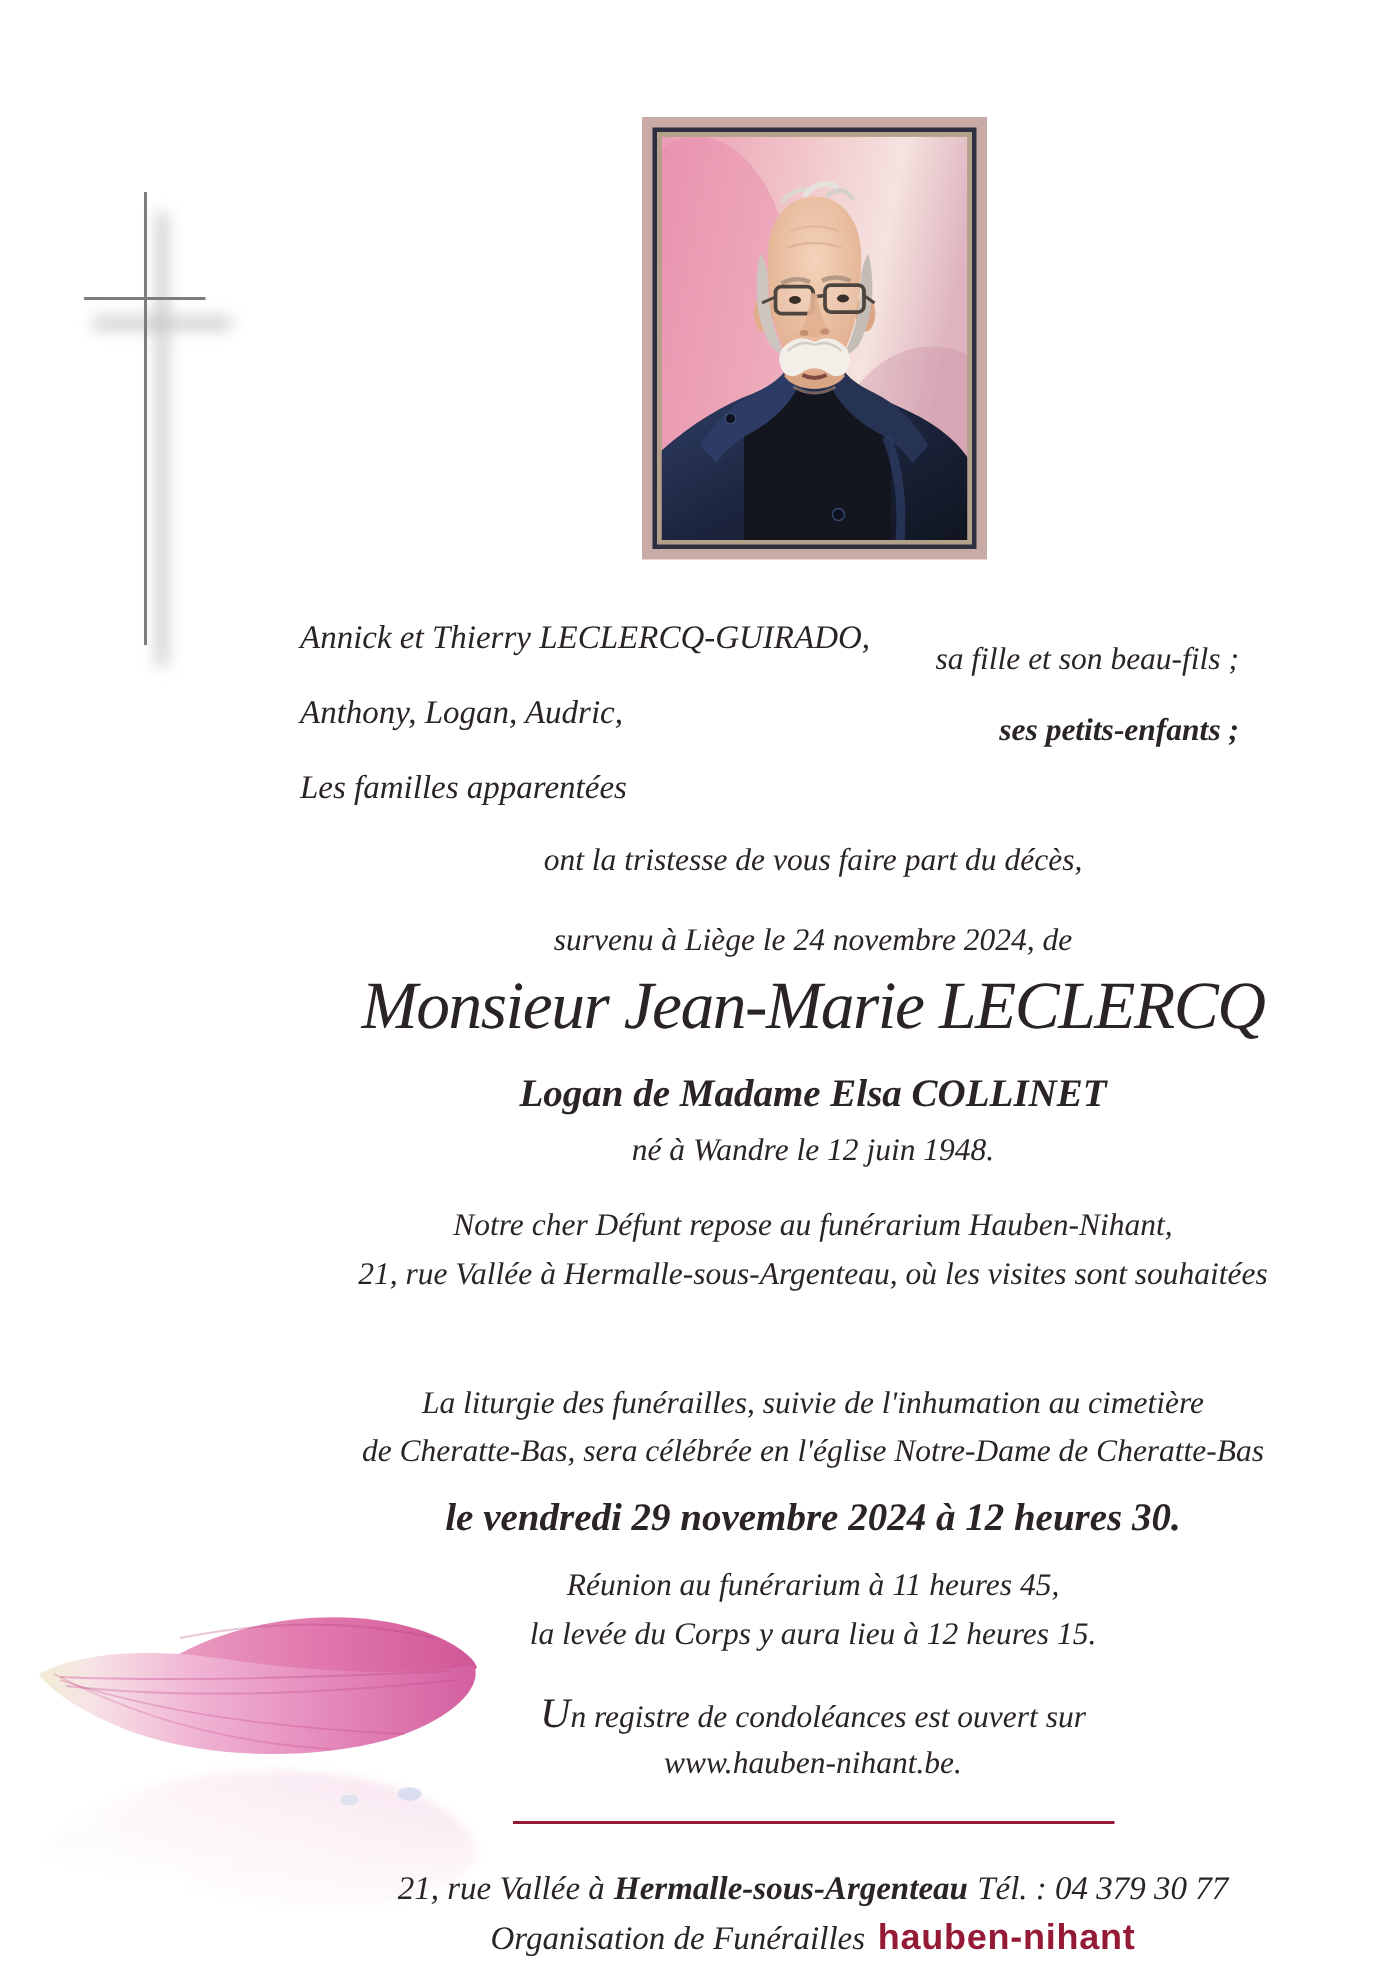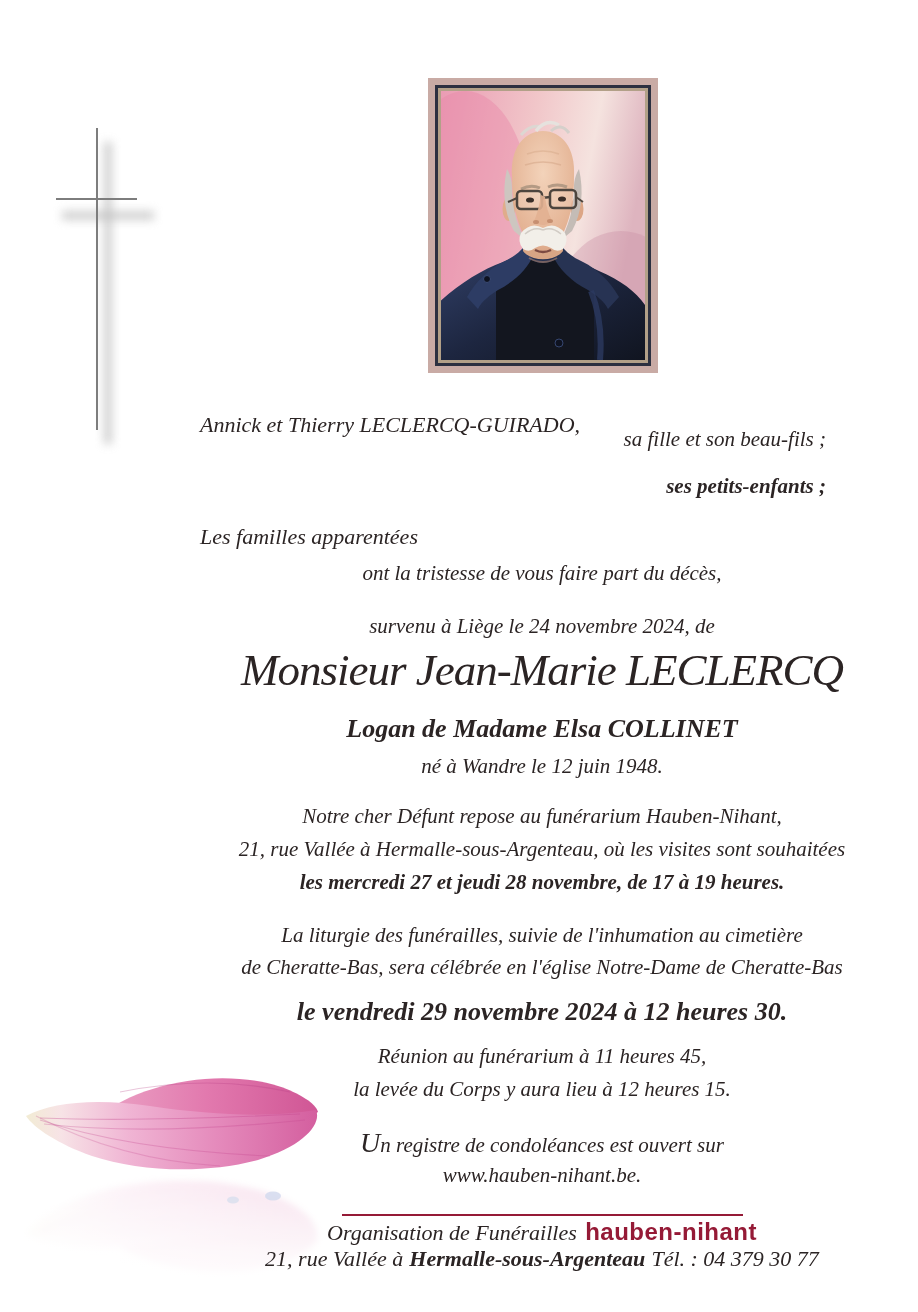--- a/index.html
+++ b/index.html
@@ -135,33 +135,33 @@
 
         <path d="M 88 167 Q 102 175 116 167" stroke="#c89272" stroke-width="2" fill="none" opacity="0.5"></path>
       </svg>
     </div>
         </div>
       </div>
   </div>
 
   <div class="fam-left" style="top:412px;">Annick et Thierry LECLERCQ-GUIRADO,</div>
   <div class="fam-right" style="top:416px;margin-top:11px;">sa fille et son beau-fils ;</div>
+  <div class="fam-left" style="top:462px;">Anthony, Logan, Audric,</div>
   <div class="fam-right" style="top:474px;font-weight:bold;">ses petits-enfants ;</div>
-  <div class="fam-left" style="top:512px;margin-top:12px;">Les familles apparentées</div>
+  <div class="fam-left" style="top:512px;">Les familles apparentées</div>
 
   <div class="line body-txt" style="top:561px;">ont la tristesse de vous faire part du décès,</div>
   <div class="line body-txt" style="top:594px;margin-top:20px;">survenu à Liège le 24 novembre 2024, de</div>
 
   <div class="line title" style="top:644px;">Monsieur Jean-Marie LECLERCQ</div>
   <div class="line subtitle" style="top:714px;">Logan de Madame Elsa COLLINET</div>
   <div class="line body-txt" style="top:754px;">né à Wandre le 12 juin 1948.</div>
 
   <div class="line body-txt" style="top:804px;">Notre cher Défunt repose au funérarium Hauben-Nihant,</div>
   <div class="line body-txt" style="top:837px;">21, rue Vallée à Hermalle-sous-Argenteau, où les visites sont souhaitées</div>
-  <div class="line body-txt bold" style="top:870px;">les mercredi 27 et jeudi 28 novembre, de 17 à 19 heures.</div>
 
   <div class="line body-txt" style="top:923px;">La liturgie des funérailles, suivie de l'inhumation au cimetière</div>
   <div class="line body-txt" style="top:955px;">de Cheratte-Bas, sera célébrée en l'église Notre-Dame de Cheratte-Bas</div>
   <div class="line big-bold" style="top:997px;">le vendredi 29 novembre 2024 à 12 heures 30.</div>
 
   <div class="line body-txt" style="top:1044px;">Réunion au funérarium à 11 heures 45,</div>
   <div class="line body-txt" style="top:1077px;">la levée du Corps y aura lieu à 12 heures 15.</div>
 
   <div class="line register-rest" style="top:1163px;">www.hauben-nihant.be.</div>
   <div class="line" style="top:1127px;">
@@ -203,20 +203,20 @@
       </defs>
       <use href="#petalShape" transform="translate(0,226) scale(1,-1)" opacity="0.25" filter="url(#softblur)"></use>
       <rect x="0" y="112" width="344" height="128" fill="url(#fadeWhite)"></rect>
       <use href="#petalShape"></use>
       <ellipse cx="233" cy="138" rx="6" ry="3.5" fill="#dbe0ee" opacity="0.9"></ellipse>
       <ellipse cx="273" cy="134" rx="8" ry="4.5" fill="#d6dcee" opacity="0.9"></ellipse>
     </svg>
   </div>
 
   <div class="footer-rule"></div>
-  <div class="line footer-line" style="top:1218px;text-align:center;">
+  <div class="line footer-line" style="top:1278px;text-align:center;">
     <span>Organisation de Funérailles</span><span class="logo-name">hauben-nihant</span>
   </div>
   <div class="line footer-line" style="top:1246px;">
     <span>21, rue Vallée à</span><span class="bold addr-sep">Hermalle-sous-Argenteau</span><span class="addr-sep">Tél. : 04 379 30 77</span>
   </div>
 
 </div>
 
 </body></html>

